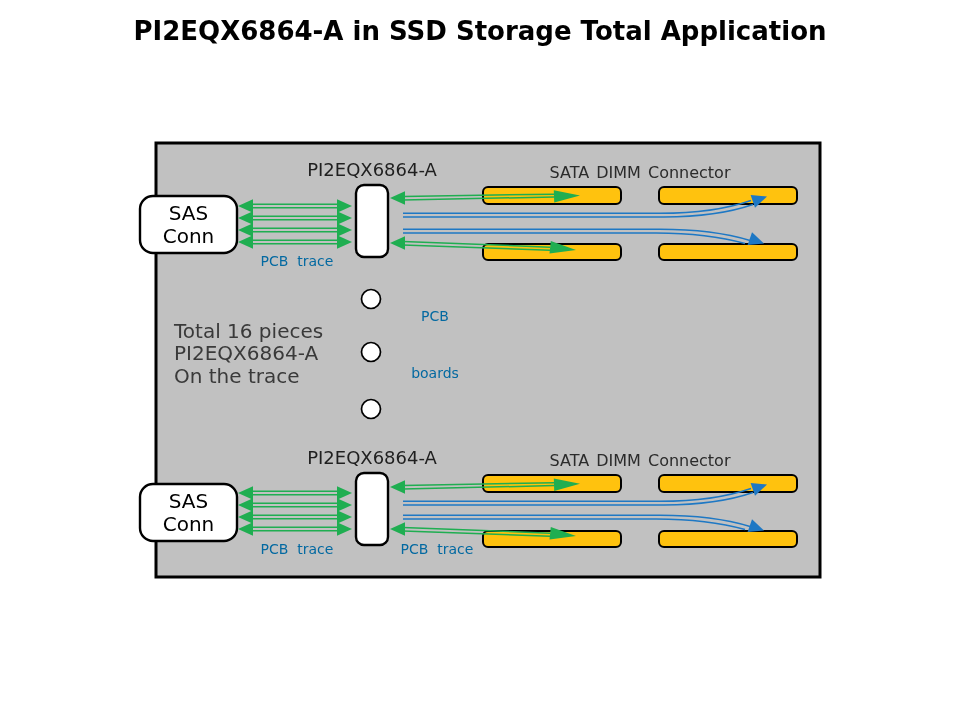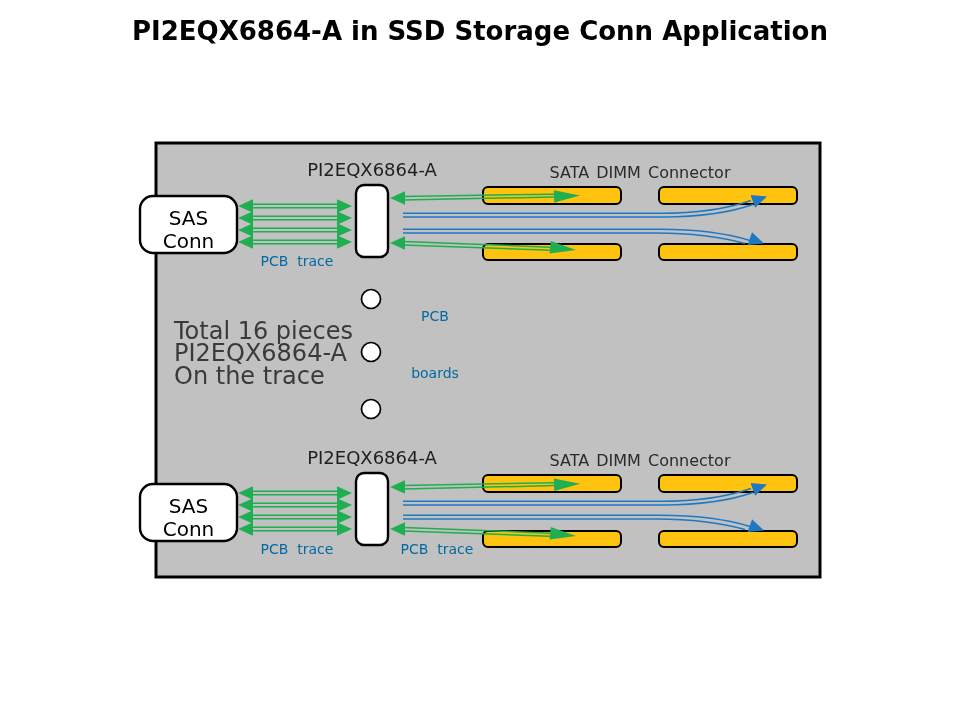--- a/index.html
+++ b/index.html
@@ -22,24 +22,24 @@
   .lb{stroke:var(--trace-blue,#1E78C4);stroke-width:1.5;fill:none;}
   .hg{fill:var(--trace-green,#1FAE51);}
   .hb{fill:var(--trace-blue,#1E78C4);}
   .dot{fill:#fff;stroke:#000;stroke-width:1.7;}
   
   .lbl{position:absolute;color:#1f1f1f;white-space:pre;}
   .chip-lbl{font-size:18px;transform:translateX(-50%);}
   .conn-lbl{font-size:16px;color:#2b2b2b;transform:translateX(-50%);word-spacing:2px;}
   .pcb-lbl{font-size:14px;color:#0369a1;transform:translateX(-50%);text-align:center;line-height:19px;}
   .sas-lbl{
-    display:flex;flex-direction:column;align-items:center;justify-content:flex-end;
+    display:flex;flex-direction:column;align-items:center;justify-content:center;
     font-size:20px;line-height:23px;color:#000;text-align:center;
   }
-  .note{font-size:24px;line-height:22.4px;color:#3a3a3a;}
+  .note{font-size:20px;line-height:22.4px;color:#3a3a3a;}
 </style>
 </head>
 <body>
 
 <svg width="960" height="720" viewBox="0 0 960 720">
   <defs>
     <path id="ah" d="M0,0 L-15,-6.8 L-15,6.8 Z"></path>
     <path id="ah2" d="M0,0 L-26,-6.2 L-26,6.2 Z"></path>
   </defs>
 
@@ -128,21 +128,21 @@
       <path class="lb" d="M403,515.3 H660 Q713,515.3 750,526.5 M403,518.9 H656 Q708,518.9 745,529.5"></path>
       <use href="#ah" class="hb" transform="translate(764,530.5) rotate(19)"></use>
 
       <path class="lg" d="M403,527.4 L550,533.2 M403,531 L550,536.2"></path>
       <use href="#ah" class="hg" transform="translate(390,529) rotate(180)"></use>
       <use href="#ah2" class="hg" transform="translate(576,536) rotate(6)"></use>
     </g>
   </g>
 </svg>
 
-<div id="title" class="abs">PI2EQX6864-A in SSD Storage Conn Application</div>
+<div id="title" class="abs">PI2EQX6864-A in SSD Storage Total Application</div>
 
 <div class="lbl chip-lbl abs" style="left:372px;top:159px;">PI2EQX6864-A</div>
 <div class="lbl conn-lbl abs" style="left:640px;top:163px;">SATA DIMM Connector</div>
 <div class="sas-lbl abs" style="left:140px;top:196px;width:97px;height:57px;">
   <span>SAS</span>
   <span>Conn</span>
 </div>
 <div class="lbl pcb-lbl abs" style="left:297px;top:252px;">PCB  trace</div>
 <div class="lbl pcb-lbl abs" style="left:435px;top:269px;">
   <div>PCB</div>

